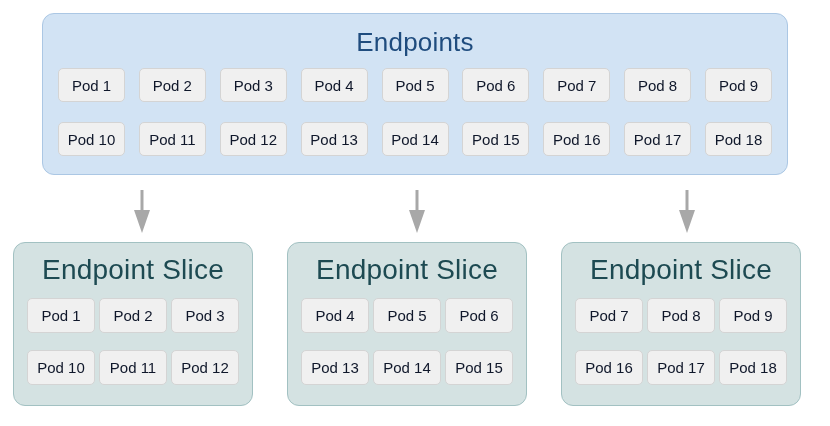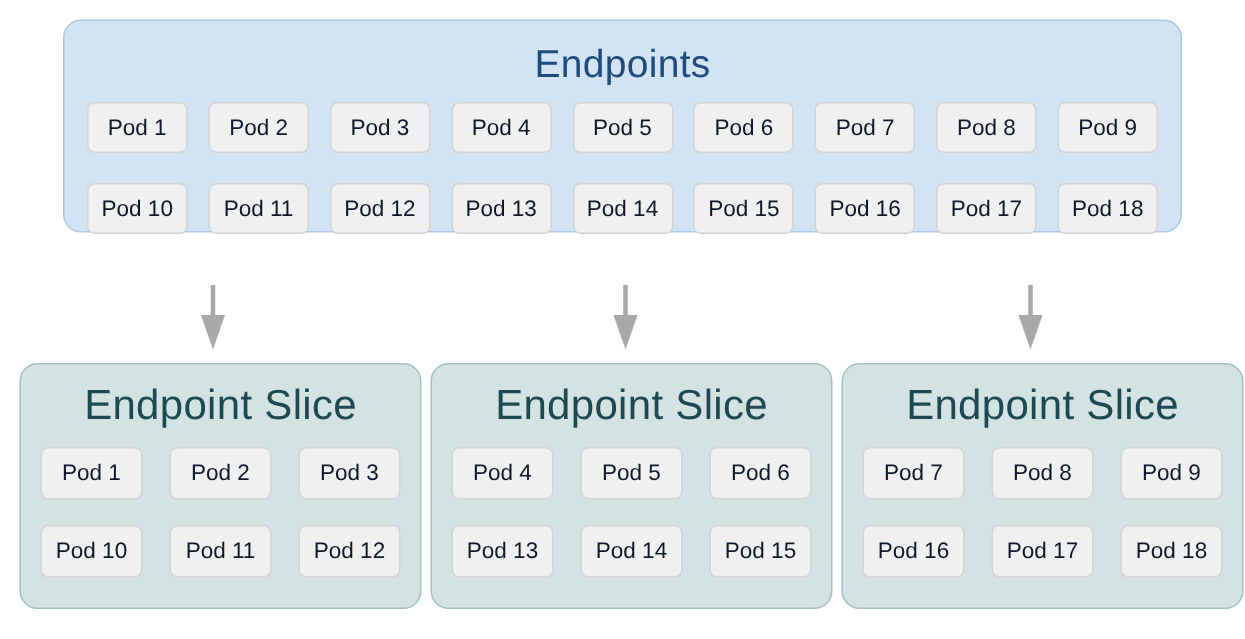--- a/index.html
+++ b/index.html
@@ -14,21 +14,21 @@
     background: #ffffff;
     font-family: "Liberation Sans", sans-serif;
     overflow: hidden;
   }
   
   .endpoints-box {
     position: absolute;
     left: 42px;
     top: 13px;
     width: 746px;
-    height: 142px;
+    height: 162px;
     background: #d2e3f4;
     border: 1.5px solid #abc7e4;
     border-radius: 12px;
     box-sizing: border-box;
   }
   .endpoints-title {
     position: absolute;
     left: 0;
     right: 0;
     top: 13px;
@@ -66,21 +66,21 @@
   .arrow {
     position: absolute;
     top: 189px;
     width: 20px;
     height: 45px;
   }
   
   .slice-box {
     position: absolute;
     top: 242px;
-    width: 268px;
+    width: 240px;
     height: 164px;
     background: #d4e2e2;
     border: 1.5px solid #a2c1c2;
     border-radius: 12px;
     box-sizing: border-box;
   }
   .slice-title {
     position: absolute;
     left: 0;
     right: 0;

